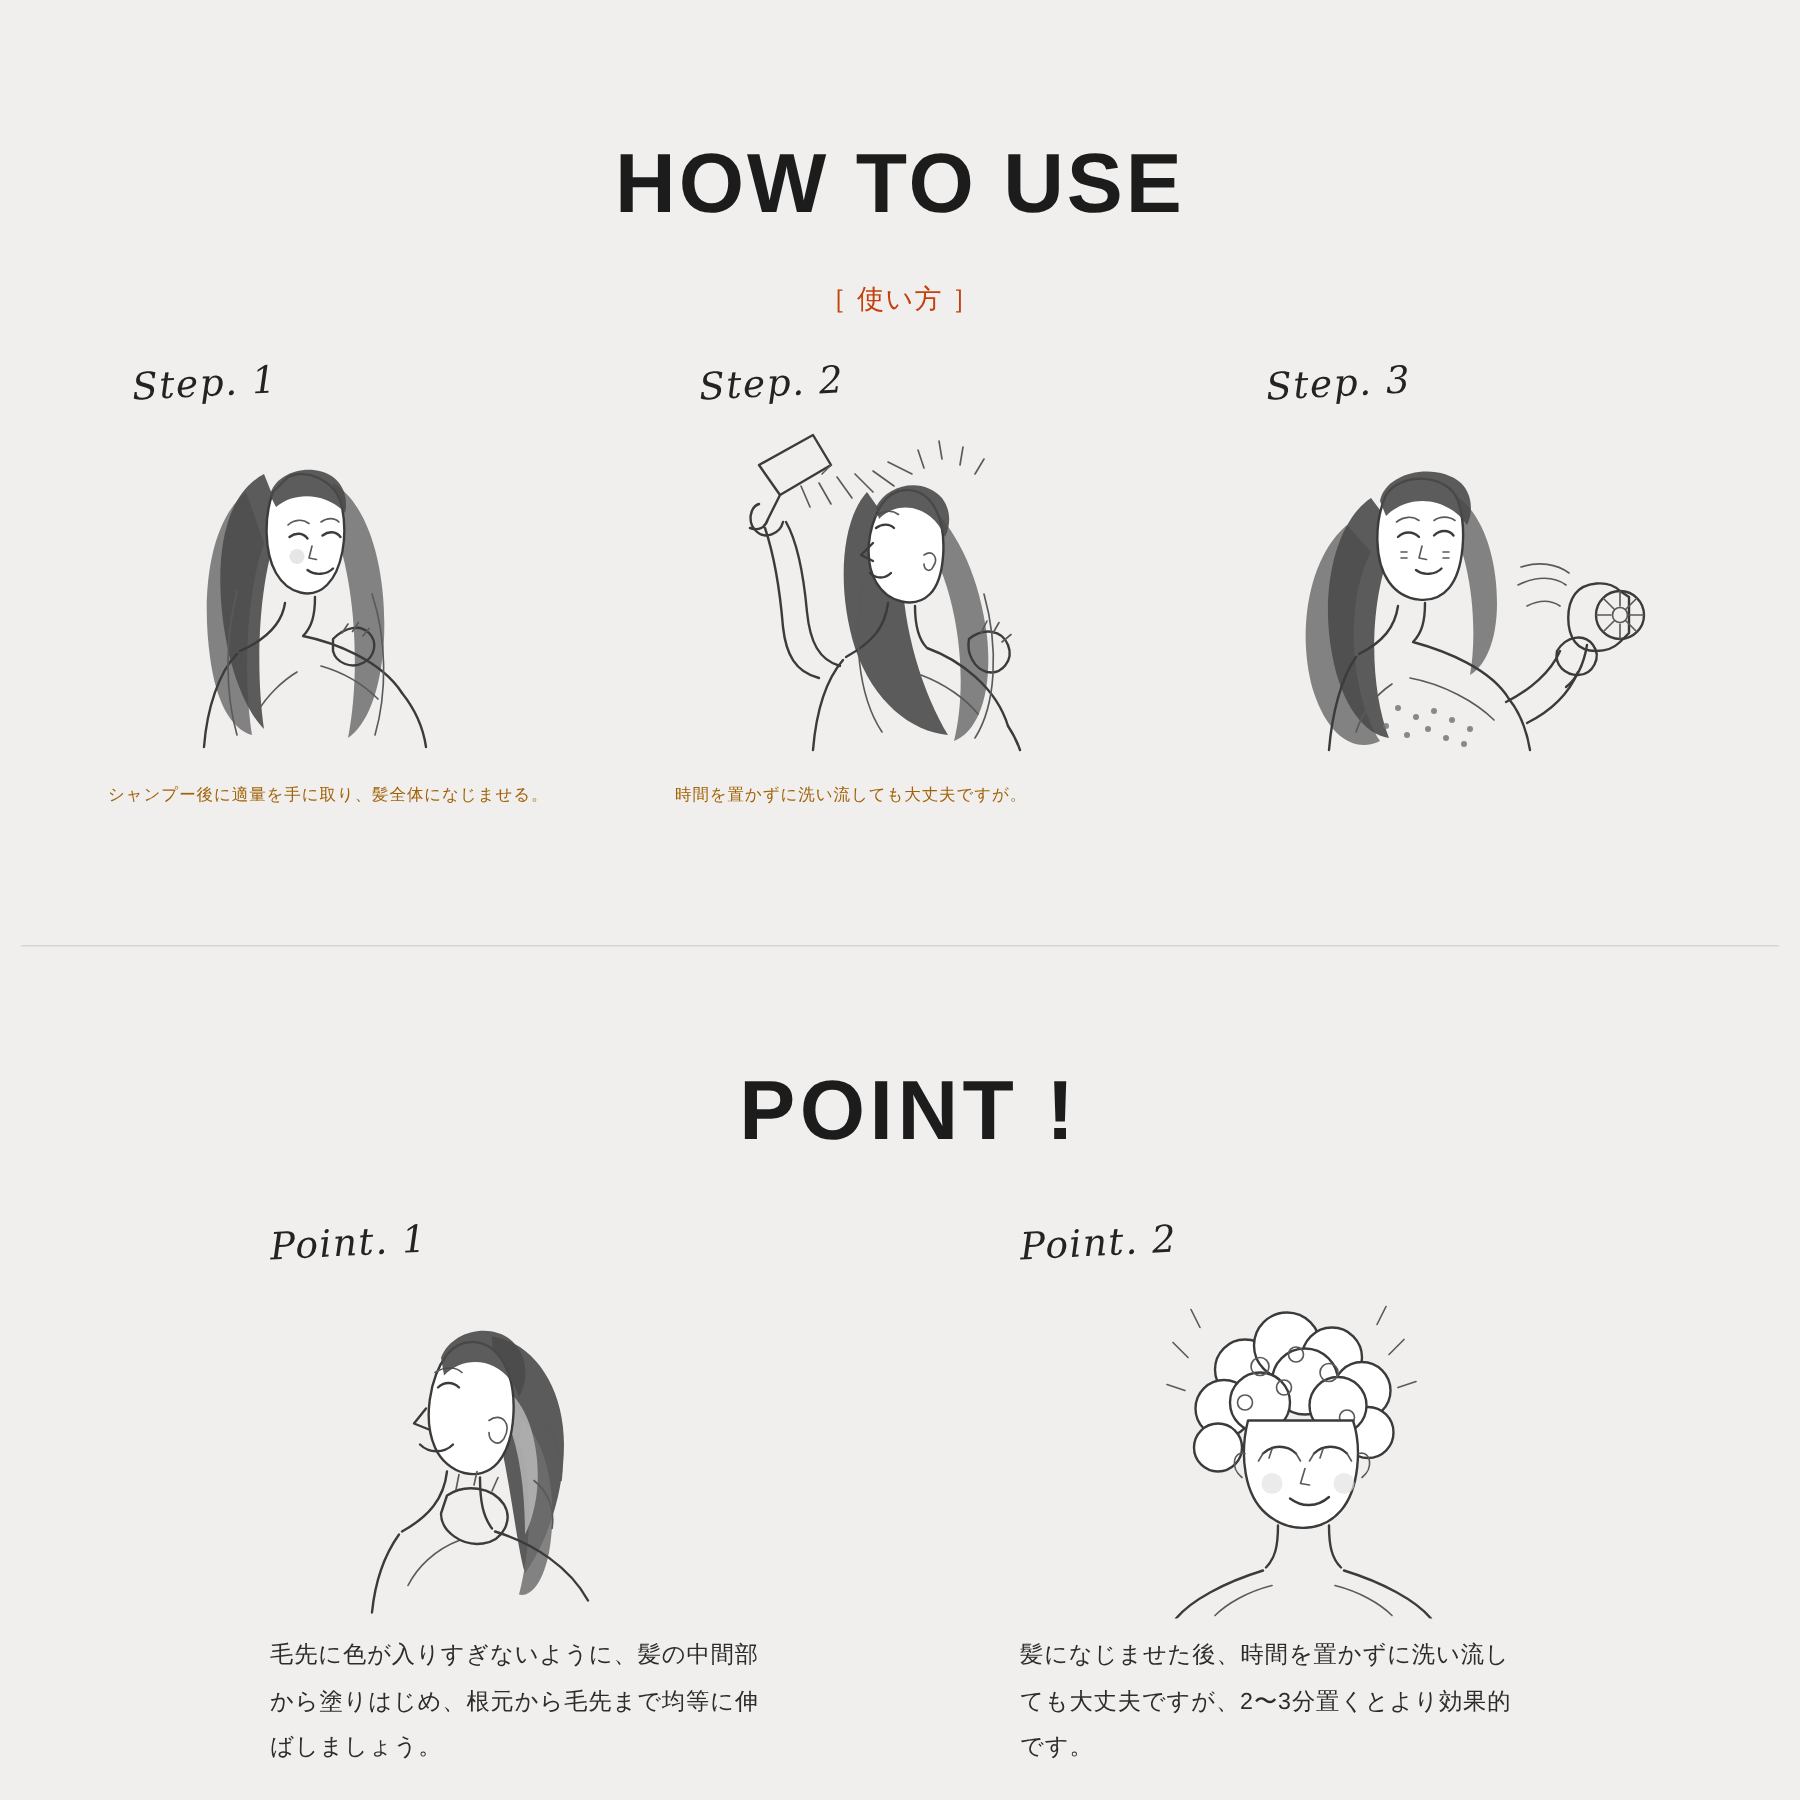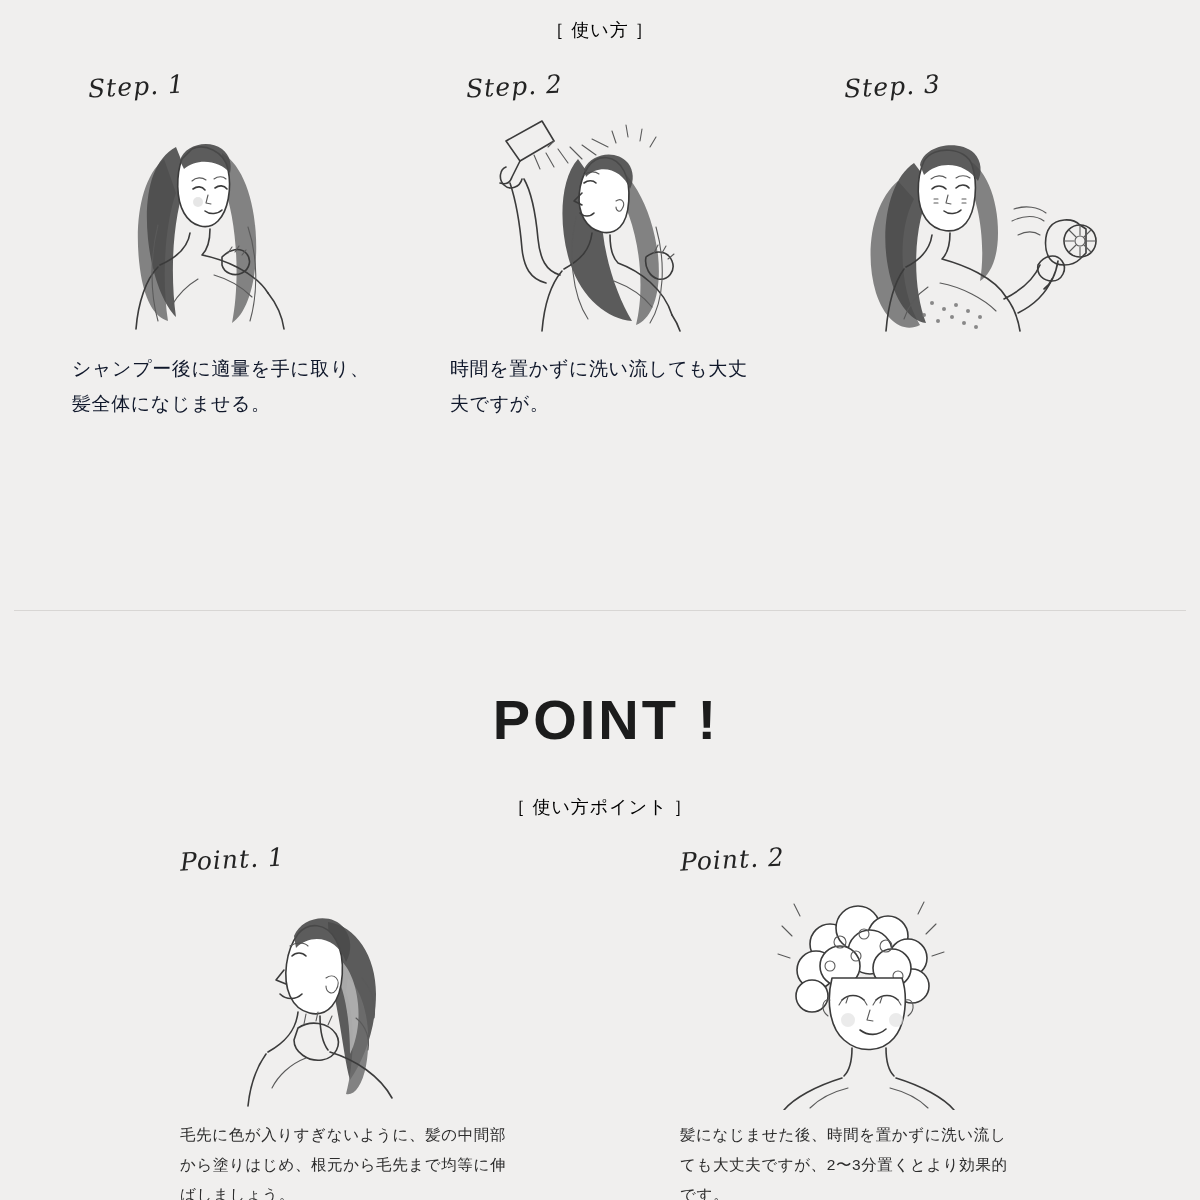--- a/index.html
+++ b/index.html
@@ -38,21 +38,21 @@
   .point-title {
     font-size: 56px;
     line-height: 1;
     padding-top: 28px;
     letter-spacing: 3px;
     margin-left: 12px;
   }
   .section-sub {
     text-align: center;
     font-size: 18px;
-    color: #000000;
+    color: #c2410c;
     margin-top: 18px;
     letter-spacing: 1px;
   }
 
   
   .divider {
     position: absolute;
     left: 14px;
     right: 14px;
     top: 592px;
@@ -80,23 +80,23 @@
     margin-left: 16px;
     transform: rotate(-3deg);
     display: inline-block;
   }
   .art {
     height: 230px;
     position: relative;
     margin-top: 6px;
   }
   .step-caption {
-    font-size: 19px;
+    font-size: 11px;
     line-height: 1.85;
-    color: #0f172a;
+    color: #a16207;
     margin-top: 14px;
     letter-spacing: 0.6px;
   }
 
   
   .points {
     display: flex;
     justify-content: center;
     gap: 160px;
     margin-top: 26px;
@@ -133,20 +133,21 @@
   .hair-dark { fill: #4a4a4a; opacity: 0.9; }
   .hair-light { fill: #bdbdbd; opacity: 0.8; }
   .skin { fill: #ffffff; }
 </style>
 </head>
 <body>
 
 <div class="page">
 
   <section>
+    <h1 class="section-title howto-title">HOW TO USE</h1>
     <div class="section-sub">［ 使い方 ］</div>
 
     <div class="steps">
 
       <div class="step">
         <div class="step-label">Step. 1</div>
         <div class="art">
           <svg width="300" height="230" viewBox="0 0 300 230">
 
             <path class="hair" d="M92 52 C68 72 62 118 68 162 C72 192 82 210 96 214 C90 176 92 120 104 86 Z"></path>
@@ -291,21 +292,20 @@
         </div>
       </div>
 
     </div>
   </section>
 
   <div class="divider"></div>
 
   <section style="position:absolute; top:600px; left:0; right:0;">
     <h2 class="section-title point-title">POINT !</h2>
-    <div class="section-sub">［ 使い方ポイント ］</div>
 
     <div class="points">
 
       <div class="point">
         <div class="point-label">Point. 1</div>
         <div class="point-art">
           <svg width="340" height="228" viewBox="0 0 340 228">
 
             <path class="hair-dark" d="M148 40 C176 44 196 74 196 112 C196 146 184 178 170 198 C164 178 160 132 150 96 Z"></path>
             <path class="hair" d="M168 96 C186 112 192 150 186 184 C182 204 174 214 166 212 C174 182 176 136 166 110 Z"></path>

